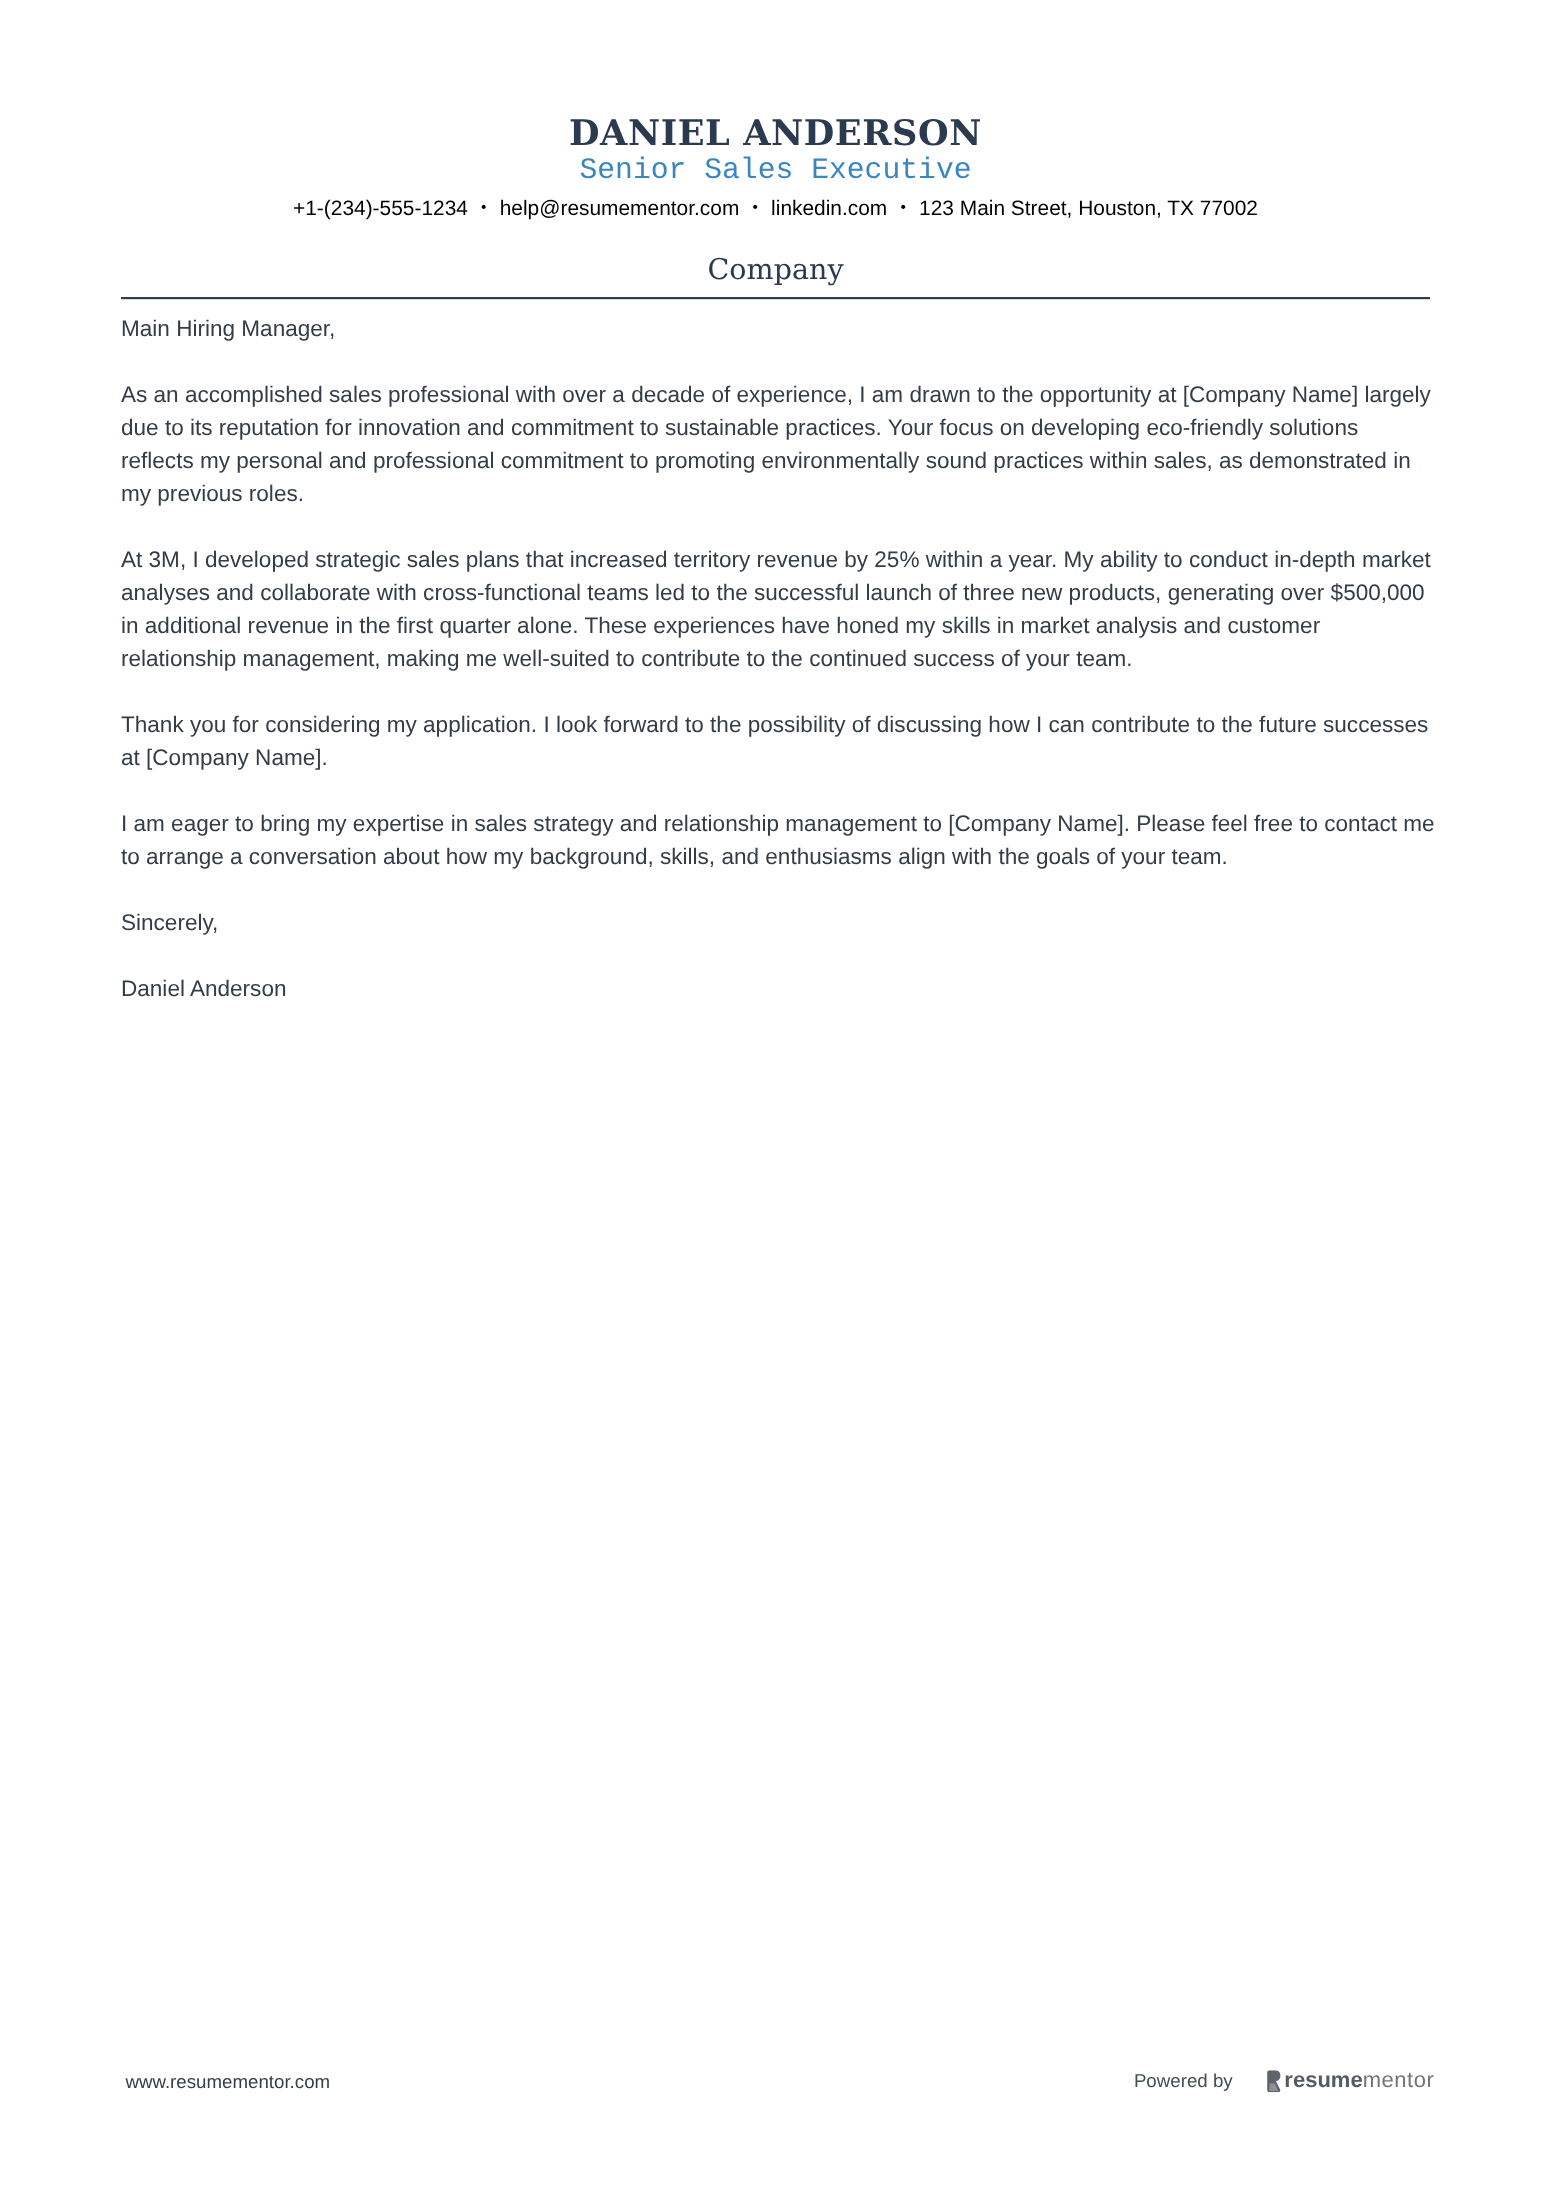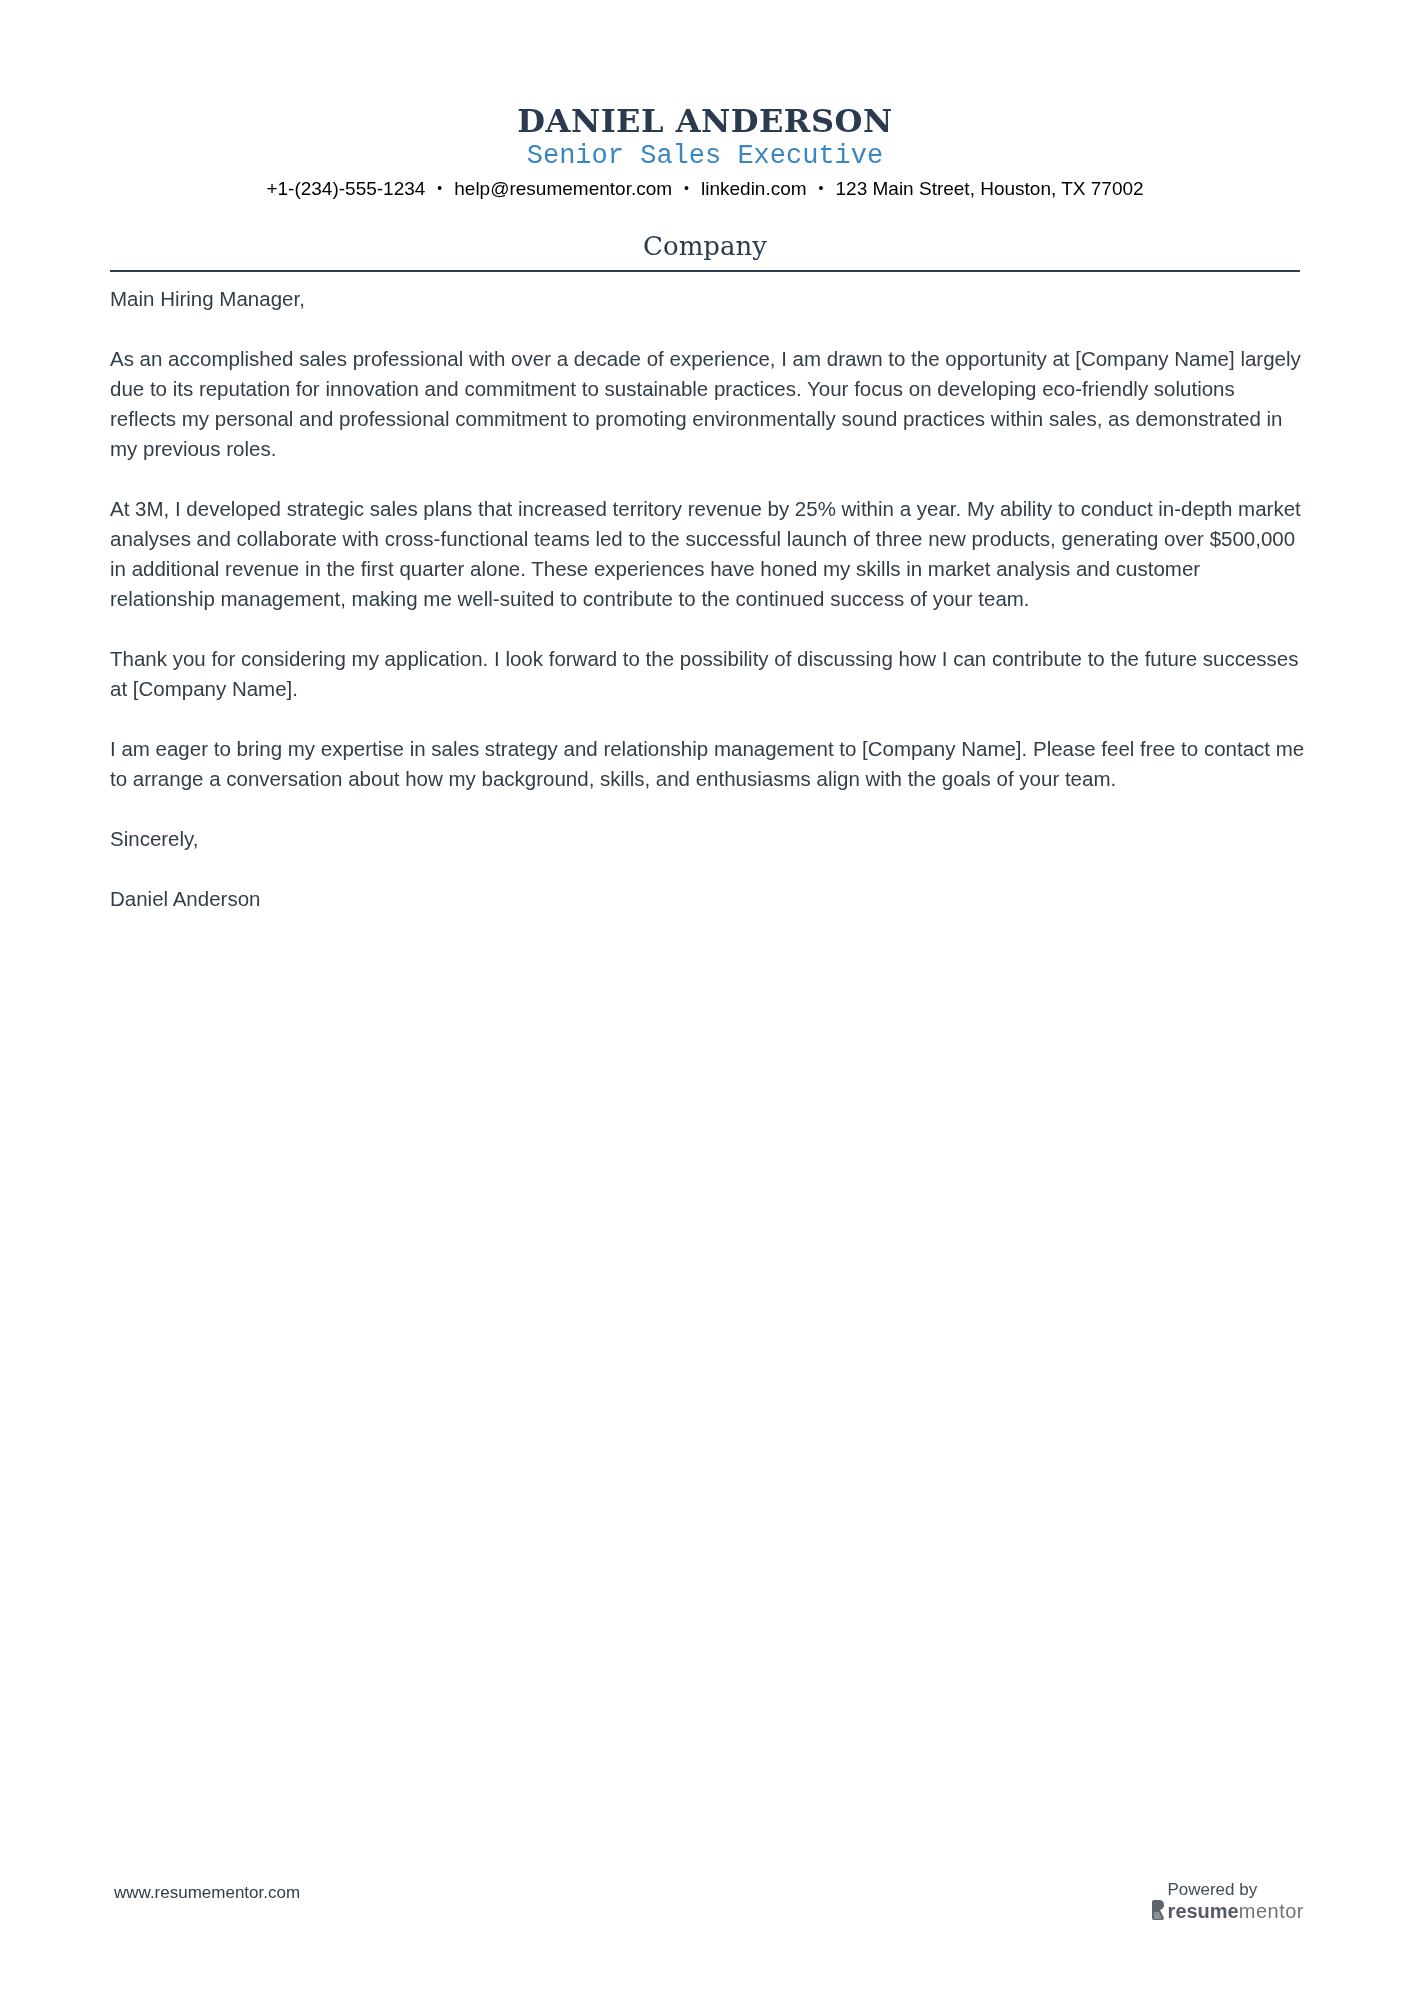--- a/index.html
+++ b/index.html
@@ -12,23 +12,23 @@
   .contact { font-size:19px; color:#000000; line-height:28px; margin-top:2px; }
   .contact .sep { display:inline-block; margin:0 12px; font-size:14px; vertical-align:2px; }
   .section-head { position:absolute; left:110px; width:1190px; top:226px; text-align:center;
                   font-family:"DejaVu Serif", "Liberation Serif", serif; font-size:26px; color:#2b3a4e;
                   line-height:40px; }
   .rule { position:absolute; left:110px; width:1190px; top:270px; height:2px; background:#2f3d4e; }
   .body { position:absolute; left:110px; width:1196px; top:284px; font-size:20.5px; line-height:30px;
           color:#333d47; }
   .body p { margin:0 0 30px 0; }
   .footer-left { position:absolute; left:114px; top:1883px; font-size:17px; color:#333d47; }
-  .footer-right { position:absolute; right:106px; top:1880px; display:flex; align-items:center;flex-direction:column; }
+  .footer-right { position:absolute; right:106px; top:1880px; display:flex; align-items:center; }
   .powered { font-size:17px; color:#444c55; margin-right:30px; }
-  .logo { display:flex; align-items:flex-start; font-size:20px; }
+  .logo { display:flex; align-items:center; font-size:20px; }
   .logo-mark { width:14px; height:20px; margin-right:3px; }
   .logo-a { font-weight:bold; color:#555b62; }
   .logo-b { color:#737373; letter-spacing:0.5px; }
 </style>
 </head>
 <body>
 
 <div class="header">
   <div class="name">DANIEL ANDERSON</div>
   <div class="title">Senior Sales Executive</div>

